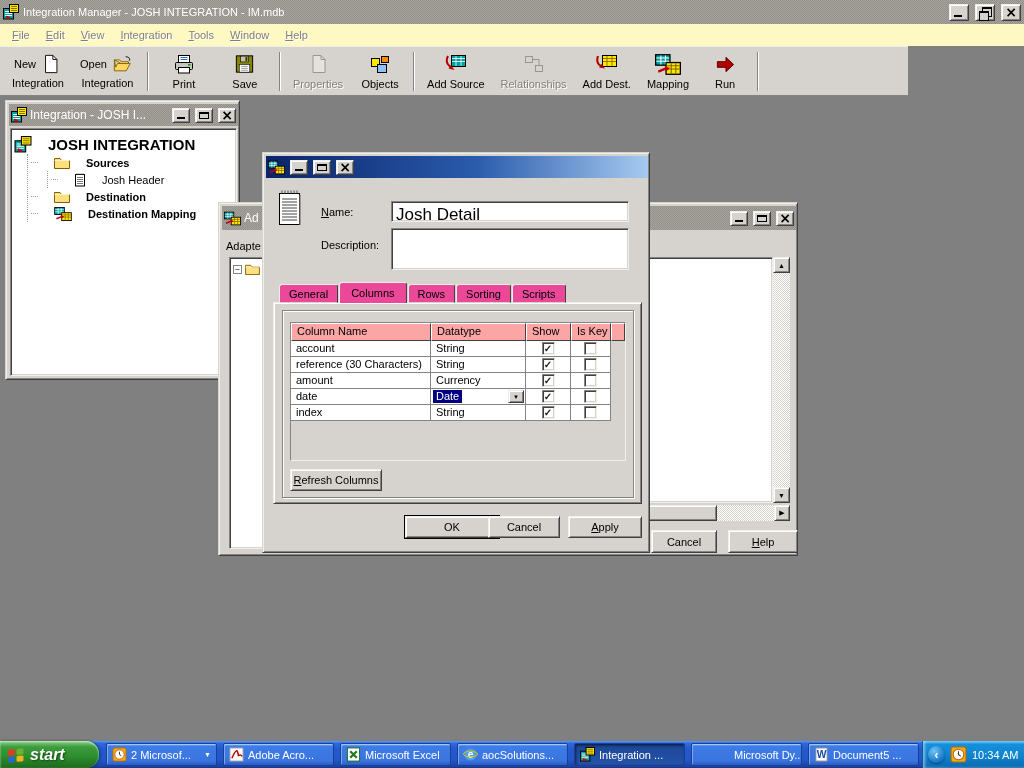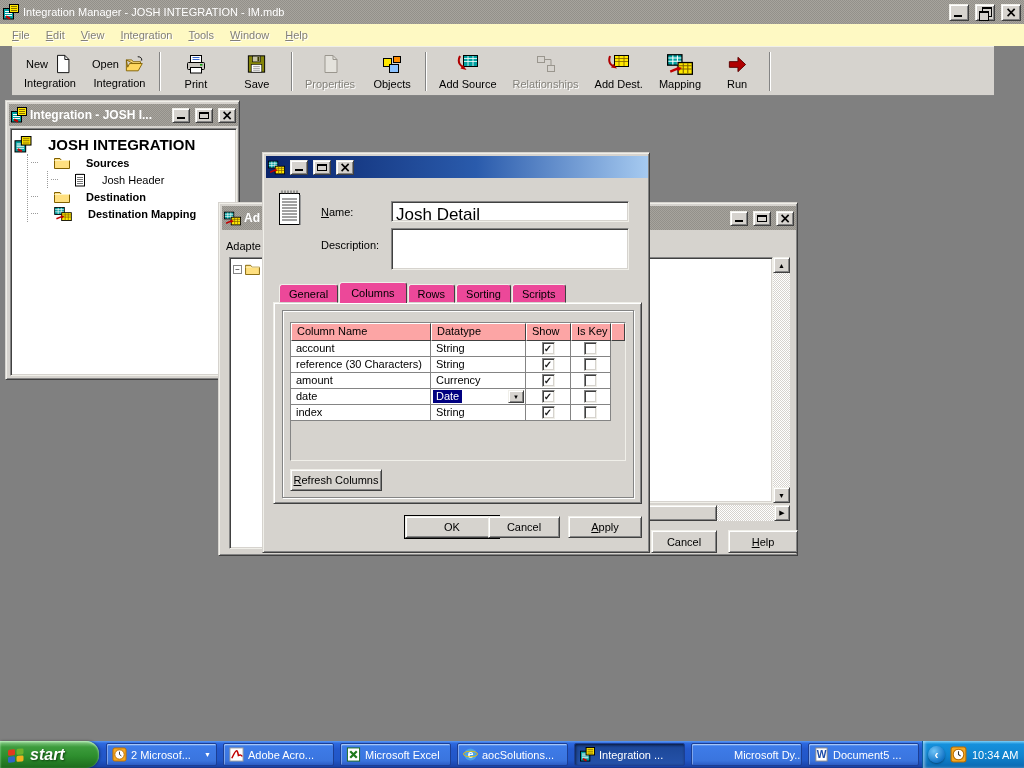--- a/index.html
+++ b/index.html
@@ -21,32 +21,32 @@
   .gmax::before { content:""; position:absolute; left:3px; top:3px; right:3px; bottom:3px; border:1px solid #000; border-top-width:2px; }
   .grestore::before { content:""; position:absolute; left:6px; top:2px; width:8px; height:7px; border:1px solid #000; border-top-width:2px; }
   .grestore::after  { content:""; position:absolute; left:3px; top:6px; width:8px; height:7px; border:1px solid #000; border-top-width:2px; background:#d6d3ce; }
   .gclose::before { content:"×"; font:bold 14px "DejaVu Sans", sans-serif; line-height:13px; }
 
   
   .menubar { position:absolute; left:0; top:24px; width:1024px; height:22px; background:#fef9c3; display:flex; align-items:center; padding-left:4px; }
   .menu-item { display:inline-block; padding:3px 8px; color:#827f78; text-shadow:1px 1px 0 #fff; }
 
   
-  .toolbar { position:absolute; left:12px; top:46px; width:982px; height:50px; background:#d6d3ce; border-top:1px solid #f0efe9; border-bottom:1px solid #848484; display:flex; align-items:stretch; padding:2px 8px 1px 4px; }
+  .toolbar { position:absolute; left:0; top:46px; width:908px; height:50px; background:#d6d3ce; border-top:1px solid #f0efe9; border-bottom:1px solid #848484; display:flex; align-items:stretch; padding:2px 8px 1px 4px; }
   .tbtn { display:flex; flex-direction:column; align-items:center; justify-content:center; gap:3px; padding:1px 8px; }
   .tbtn .trow1 { display:flex; align-items:center; gap:4px; }
   .tbtn .lbl { font-size:11px; white-space:nowrap; }
   .tbtn.disabled .lbl { color:#84827b; text-shadow:1px 1px 0 #fff; }
   .tsep { width:2px; margin:3px 4px; border-left:1px solid #848484; border-right:1px solid #fff; }
   .ticon { display:block; }
 
   
   .win { position:absolute; background:#d6d3ce; border:1px solid; border-color:#d6d3ce #404040 #404040 #d6d3ce; box-shadow:inset 1px 1px 0 #f0efe9, inset -1px -1px 0 #848484; }
   .tb { position:absolute; height:22px; display:flex; align-items:center; gap:3px; padding:0 2px; }
-  .tb .ttl { color:#fff; font-weight:bold; font-size:12px; white-space:nowrap; overflow:hidden; flex:1; }
+  .tb .ttl { color:#fff; font-weight:normal; font-size:12px; white-space:nowrap; overflow:hidden; flex:1; }
   .tb-grad { background:linear-gradient(90deg, #0a246a 0%, #2a5bac 55%, #a6caf0 100%); }
 
   
   .tree-client { position:absolute; overflow:hidden; padding:5px 3px; }
   .trow { display:flex; align-items:center; gap:16px; height:17px; white-space:nowrap; }
   .trow.rootrow { height:20px; }
   .troot { font-size:15px; font-weight:bold; }
   .tbold { font-weight:bold; }
   .tkids { margin-left:13px; border-left:1px dotted #9a9a9a; padding-left:3px; }
   .tkids .trow::before { content:""; width:7px; border-top:1px dotted #9a9a9a; }

